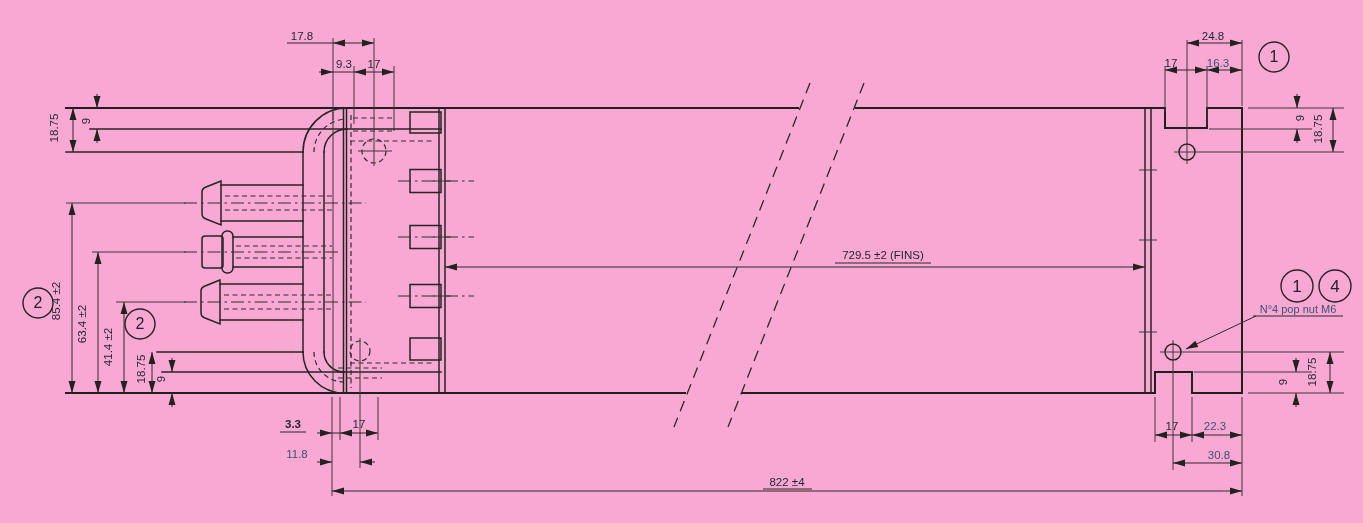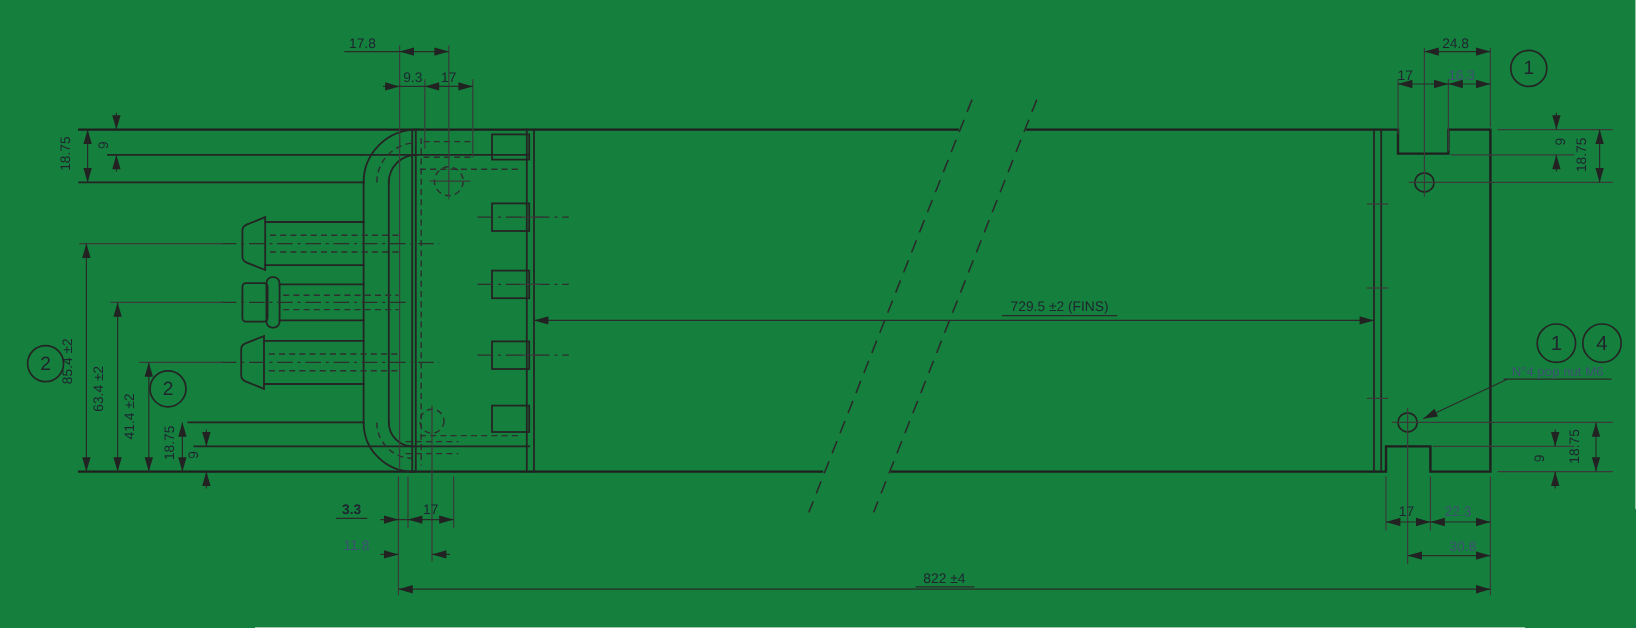--- a/index.html
+++ b/index.html
@@ -1,16 +1,16 @@
 <!DOCTYPE html>
 <html><head>
 <meta charset="utf-8">
 <style>
   html,body{margin:0;padding:0;background:#ffffff;}
-  .stage{position:relative;width:1363px;height:523px;background:#15803d;overflow:hidden;
+  .stage{position:relative;width:1363px;height:523px;background:#f9a8d4;overflow:hidden;
          font-family:"Liberation Sans", sans-serif;}
   svg{display:block}
   
   .main  {stroke:#1f1f1f;stroke-width:2;fill:none;stroke-linecap:square;}
   .med   {stroke:#242424;stroke-width:1.5;fill:none;stroke-linecap:square;}
   .thin  {stroke:#3a3a3a;stroke-width:1;fill:none;}
   .dimln {stroke:#2b2b2b;stroke-width:1;fill:none;}
   .hid   {stroke:#2e2e2e;stroke-width:1.2;fill:none;stroke-dasharray:5 3.5;}
   .cline {stroke:#2e2e2e;stroke-width:1;fill:none;stroke-dasharray:13 4 2.5 4;}
   .brk   {stroke:#2a2a2a;stroke-width:1.3;fill:none;stroke-dasharray:11 7;}

